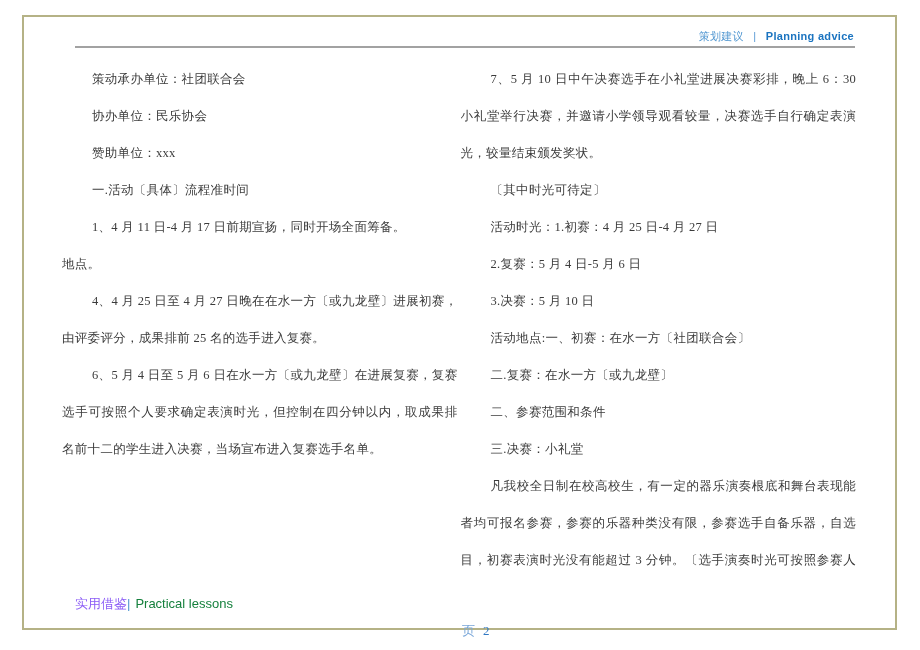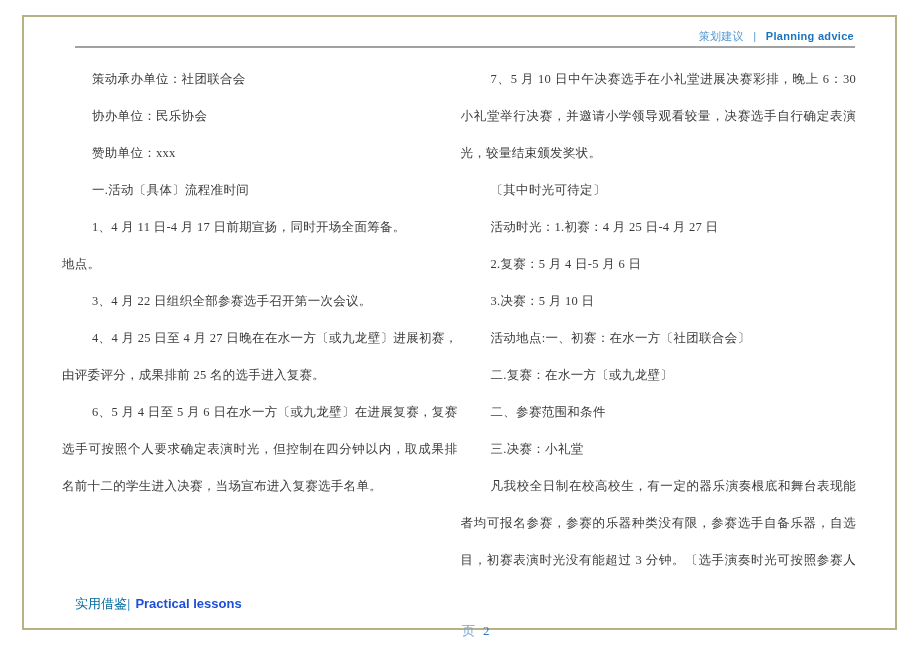--- a/index.html
+++ b/index.html
@@ -17,23 +17,23 @@
   
   .columns{position:absolute;left:62px;top:61px;width:794px;display:flex;gap:3px;}
   .col{flex:1;min-width:0;}
   .line{height:37px;line-height:37px;font-size:12.5px;color:#3b3b3b;
         letter-spacing:.3px;overflow:hidden;}
   .line.ind{padding-left:30px;}
   .line.j{text-align:justify;text-align-last:justify;}
   
   .ftr{position:absolute;top:595px;left:75px;font-family:"Liberation Sans","DejaVu Sans",sans-serif;
        font-size:13px;white-space:nowrap;}
-  .ftr .zh{color:#0369a1;}
+  .ftr .zh{color:#8b5cf6;}
   .ftr .sep{color:#4e95d0;padding-right:5px;}
-  .ftr .en{color:#1d4ed8;font-weight:bold;}
+  .ftr .en{color:#15803d;font-weight:normal;}
   .pageno{position:absolute;top:622px;left:462px;font-size:13px;white-space:nowrap;}
   .pageno .lbl{color:#7aa7d9;}
   .pageno .num{color:#2f77c2;padding-left:8px;}
 </style>
 </head>
 <body>
 
 <div class="page-border"></div>
 
 <div class="hdr">
@@ -44,21 +44,20 @@
 <div class="hdr-rule"></div>
 
 <div class="columns">
   <div class="col">
     <div class="line ind">策动承办单位：社团联合会</div>
     <div class="line ind">协办单位：民乐协会</div>
     <div class="line ind">赞助单位：xxx</div>
     <div class="line ind">一.活动〔具体〕流程准时间</div>
     <div class="line ind">1、4 月 11 日-4 月 17 日前期宣扬，同时开场全面筹备。</div>
     <div class="line">地点。</div>
-    <div class="line ind">3、4 月 22 日组织全部参赛选手召开第一次会议。</div>
     <div class="line ind j">4、4 月 25 日至 4 月 27 日晚在在水一方〔或九龙壁〕进展初赛，</div>
     <div class="line">由评委评分，成果排前 25 名的选手进入复赛。</div>
     <div class="line ind j">6、5 月 4 日至 5 月 6 日在水一方〔或九龙壁〕在进展复赛，复赛</div>
     <div class="line j">选手可按照个人要求确定表演时光，但控制在四分钟以内，取成果排</div>
     <div class="line">名前十二的学生进入决赛，当场宣布进入复赛选手名单。</div>
   </div>
   <div class="col">
     <div class="line ind j">7、5 月 10 日中午决赛选手在小礼堂进展决赛彩排，晚上 6：30 在</div>
     <div class="line j">小礼堂举行决赛，并邀请小学领导观看较量，决赛选手自行确定表演时</div>
     <div class="line">光，较量结束颁发奖状。</div>

